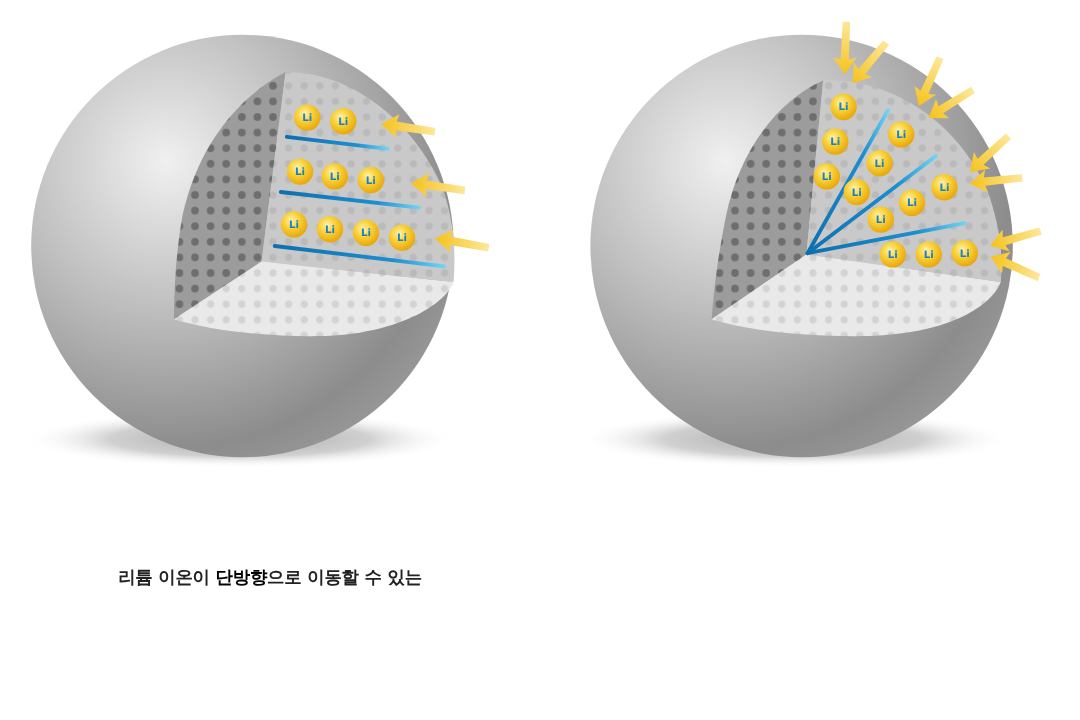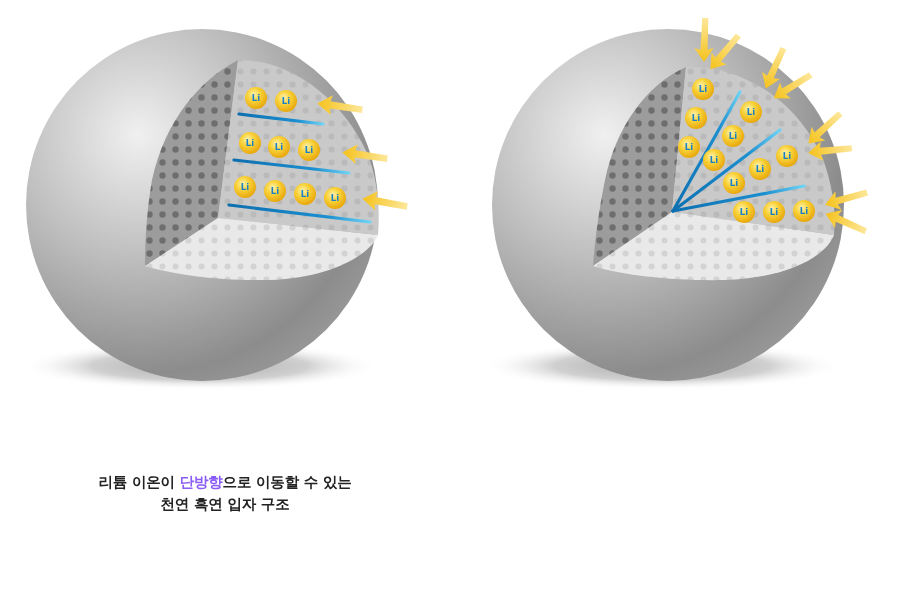--- a/index.html
+++ b/index.html
@@ -4,21 +4,21 @@
 <style>
   html, body { margin: 0; padding: 0; background: #ffffff; }
   body { width: 900px; height: 600px; position: relative; overflow: hidden;
          font-family: "DejaVu Sans", "Liberation Sans", sans-serif; }
   .figure { position: absolute; top: 0; width: 450px; height: 548px; }
   .figure.left { left: 0; }
   .figure.right { left: 450px; }
   svg.scene { position: absolute; left: 0; top: 0; }
   .caption { position: absolute; top: 471px; width: 450px; text-align: center;
              font-size: 14.5px; line-height: 22px; color: #222222; font-weight: bold; letter-spacing: -0.2px; }
-  .caption .hl { color: #8b5cf6; }
+  .caption .hl { color: #000000; }
   .li-label { font-family: "DejaVu Sans", sans-serif; font-size: 8.5px; font-weight: bold; fill: #1a7fc4; }
 </style>
 </head>
 <body>
 
 <svg width="0" height="0" style="position:absolute">
   <defs>
     <radialGradient id="sphereGrad" cx="0.32" cy="0.3" r="0.8">
       <stop offset="0" stop-color="#f0f0f0"></stop>
       <stop offset="0.45" stop-color="#bdbdbd"></stop>
@@ -122,21 +122,20 @@
 
     <g>
       <use href="#arrowSym" x="317" y="96" width="46" height="20" transform="rotate(6 340 106)"></use>
       <use href="#arrowSym" x="342" y="145" width="46" height="20" transform="rotate(6 365 155)"></use>
       <use href="#arrowSym" x="362" y="192" width="46" height="20" transform="rotate(8 385 202)"></use>
     </g>
   </svg>
 
   <div class="caption">
     <div><span>리튬 이온이 </span><span class="hl">단방향</span><span>으로 이동할 수 있는</span></div>
-    <div>천연 흑연 입자 구조</div>
   </div>
 </div>
 
 <div class="figure right">
   <svg class="scene" width="450" height="460">
     <ellipse cx="212" cy="366" rx="180" ry="24" fill="url(#shadowGrad)"></ellipse>
     <circle cx="218" cy="205" r="176" fill="url(#sphereGrad)"></circle>
     <path d="M236 67 C195 85 165 130 155 180 C148 215 145 240 143 266 L222 212 Z" fill="url(#dotsDark)"></path>
     <path d="M236 67 C300 65 355 110 375 165 C383 190 386 210 384 235 L222 212 Z" fill="url(#dotsMid)"></path>
     <path d="M143 266 L222 212 L384 235 C375 258 335 278 275 280 C225 281 175 276 143 266 Z" fill="url(#dotsLight)"></path>

